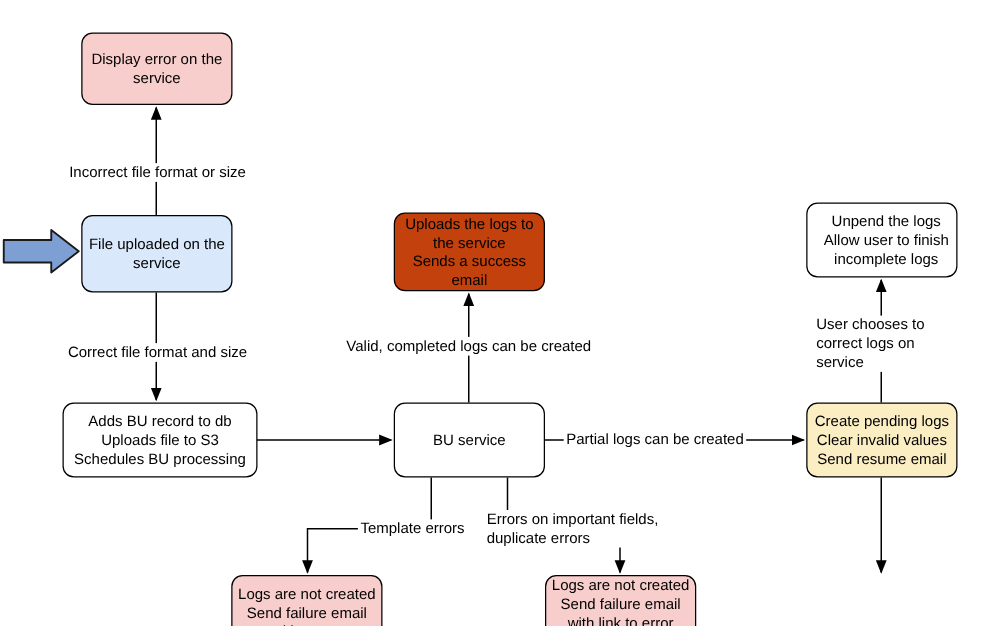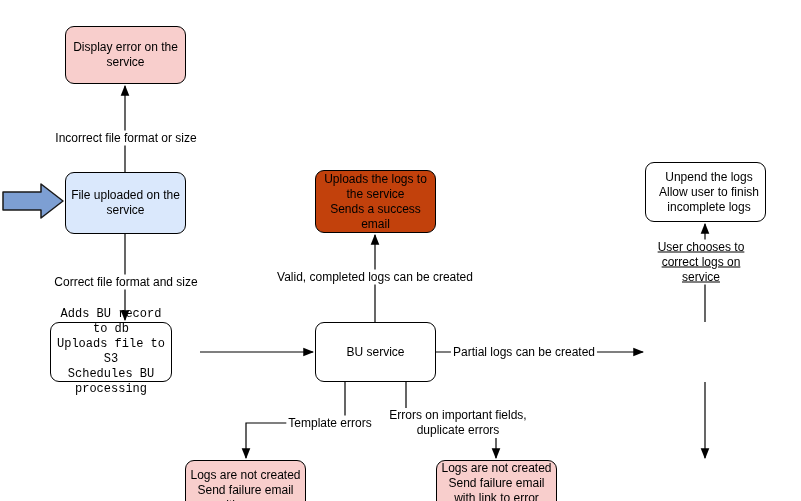--- a/index.html
+++ b/index.html
@@ -17,42 +17,42 @@
     padding:2px 4px; z-index:2;
   }
   .fill-pink   { background:#F8CECC; }
   .fill-blue   { background:#DAE8FC; }
   .fill-green  { background:#c2410c; }
   .fill-yellow { background:#FBEEC3; }
   .fill-white  { background:#FFFFFF; }
   .elabel {
     position:absolute; transform:translate(-50%,-50%);
     background:#ffffff; color:#000;
-    font-size:12px; line-height:15px; text-align:center;
+    font-size:12px; line-height:15px; 
     white-space:pre-line; padding:0 2px; z-index:3;
   }
   
   #n-display-error { left:65px;  top:4px;   width:121px; height:58px; }
   #n-file-uploaded { left:65px;  top:150px; width:121px; height:62px; }
-  #n-adds-bu       { left:50px;  top:300px; width:122px; height:60px;font-family:Liberation Mono, monospace; }
+  #n-adds-bu       { left:50px;  top:300px; width:156px; height:60px; }
   #n-uploads-logs  { left:315px; top:148px; width:121px; height:63px; }
   #n-bu-service    { left:315px; top:300px; width:121px; height:60px; }
   #n-logs-errors   { left:185px; top:438px; width:121px; height:60px; }
   #n-logs-summary  { left:436px; top:438px; width:121px; height:62px; }
   #n-unpend        { left:645px; top:140px; width:121px; height:60px;padding-left:11px; }
   #n-create-pending{ left:645px; top:300px; width:121px; height:60px; }
   #n-mark-choice   { left:645px; top:438px; width:121px; height:60px; }
   
   #l-incorrect    { left:126px; top:116px; }
   #l-correct      { left:126px; top:260px; }
   #l-valid        { left:375px; top:255px; }
   #l-partial      { left:524px; top:330px; }
   #l-template     { left:330px; top:401px; }
   #l-errors-fields{ left:458px; top:401px; }
-  #l-user-chooses { left:701px; top:240px;text-decoration:underline; }
+  #l-user-chooses { left:701px; top:253px; }
   #l-user-decides { left:700px; top:401px; }
 </style>
 </head>
 <body>
 
 <div id="canvas">
 
   <svg id="edges" viewBox="0 0 801 501" xmlns="http://www.w3.org/2000/svg">
     <defs>
       <marker id="ah" viewBox="0 0 10 10" refX="9" refY="5" markerWidth="9" markerHeight="9" orient="auto-start-reverse">
@@ -96,20 +96,23 @@
 
   <div class="node fill-pink" id="n-logs-summary">Logs are not created
 Send failure email
 with link to error
 summary</div>
 
   <div class="node fill-white" id="n-unpend">Unpend the logs
 Allow user to finish
 incomplete logs</div>
 
+  <div class="node fill-yellow" id="n-create-pending">Create pending logs
+Clear invalid values
+Send resume email</div>
 
 
   <div class="elabel" id="l-incorrect">Incorrect file format or size</div>
 
   <div class="elabel" id="l-valid">Valid, completed logs can be created</div>
 
   <div class="elabel" id="l-correct">Correct file format and size</div>
 
   <div class="elabel" id="l-partial">Partial logs can be created</div>
 

